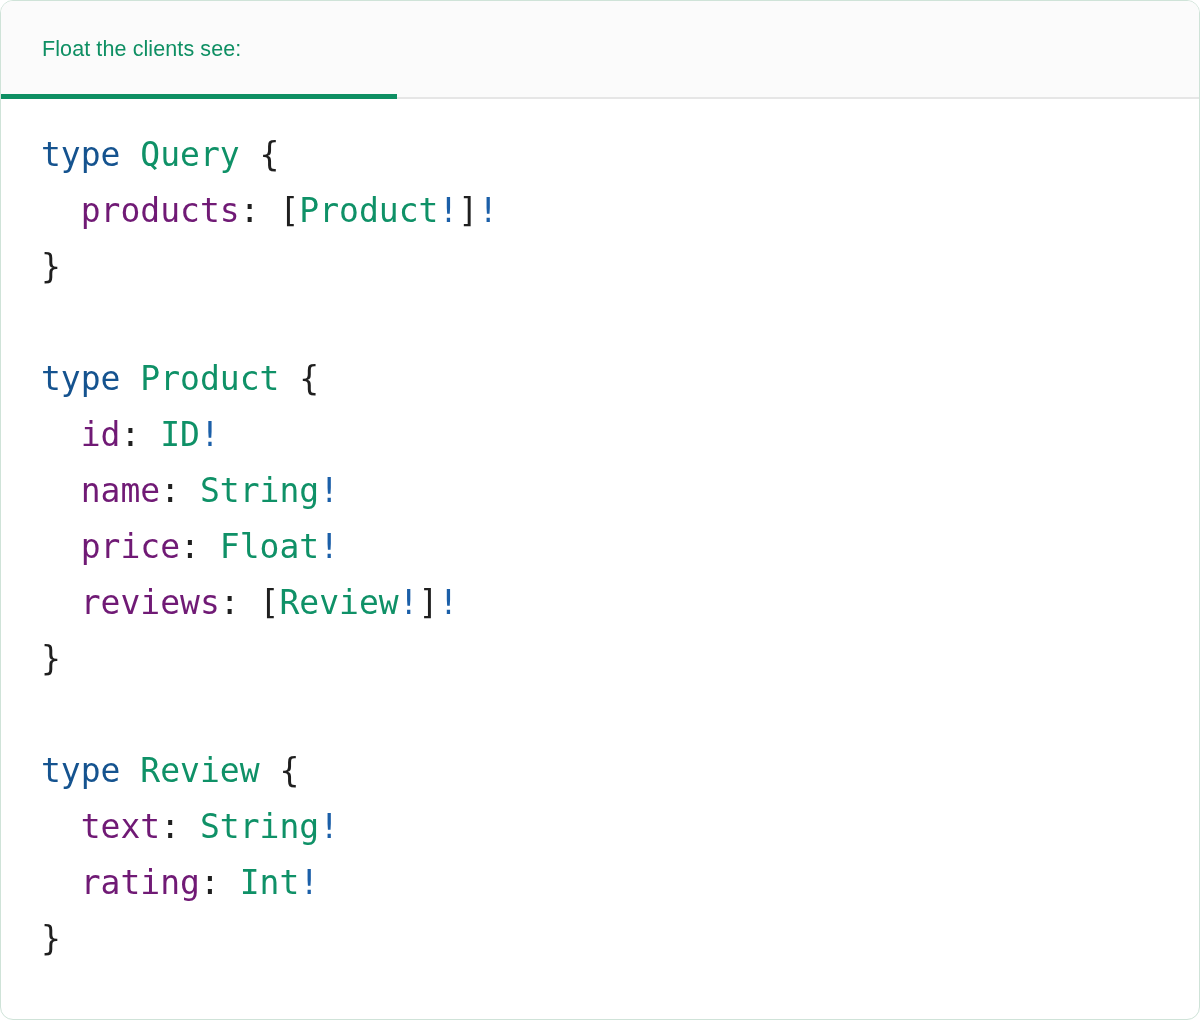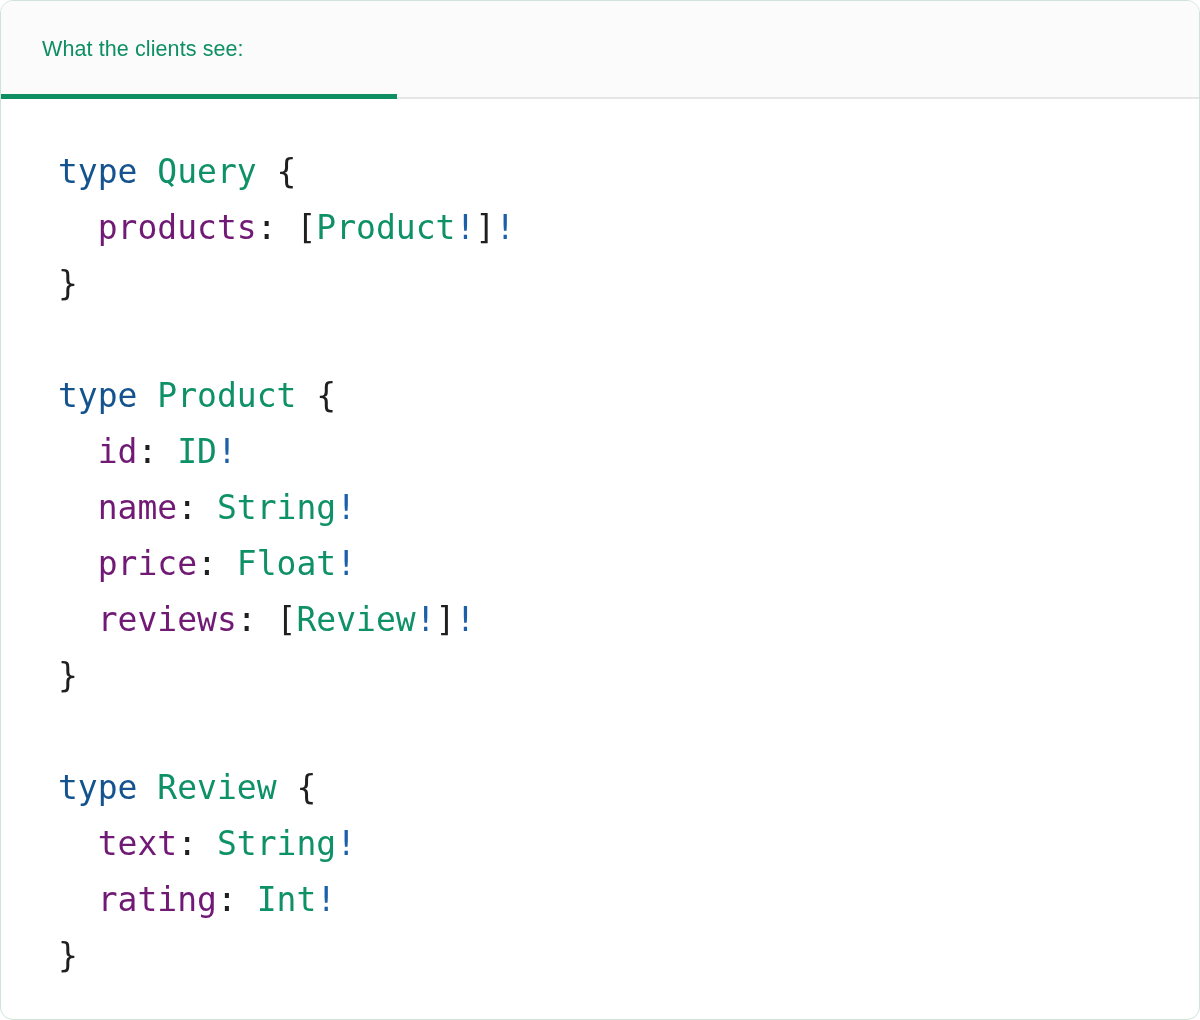--- a/index.html
+++ b/index.html
@@ -80,21 +80,21 @@
     z-index: 2;
   }
 
   
   .code-wrap {
     flex: 1 1 auto;
     padding: 28px 40px 0 40px;
     overflow: hidden;
   }
   .code {
-    margin: 17px;
+    margin: 0;
     font-family: "DejaVu Sans Mono", "Liberation Mono", monospace;
     font-size: 33px;
     line-height: 56px;
     color: #1f1f1f;
     white-space: pre;
     tab-size: 2;
   }
   .code .ln { display: block; min-height: 56px; }
 
   
@@ -104,21 +104,21 @@
   .t-punct { color: #1f1f1f; }
   .t-field { color: #701a75; }
 </style>
 </head>
 <body>
 
 <div class="card">
 
   <div class="tabbar">
     <button class="tab active">
-      <span class="tab-label">What the clients see:</span>
+      <span class="tab-label">Float the clients see:</span>
     </button>
   </div>
 
   <div class="code-wrap">
     <pre class="code" id="code-block"><span class="ln"><span class="t-kw">type</span><span> </span><span class="t-type">Query</span><span> </span><span class="t-punct">{</span></span><span class="ln"><span>  </span><span class="t-field">products</span><span class="t-punct">: </span><span class="t-punct">[</span><span class="t-type">Product</span><span class="t-bang">!</span><span class="t-punct">]</span><span class="t-bang">!</span></span><span class="ln"><span class="t-punct">}</span></span><span class="ln">&nbsp;</span><span class="ln"><span class="t-kw">type</span><span> </span><span class="t-type">Product</span><span> </span><span class="t-punct">{</span></span><span class="ln"><span>  </span><span class="t-field">id</span><span class="t-punct">: </span><span class="t-type">ID</span><span class="t-bang">!</span></span><span class="ln"><span>  </span><span class="t-field">name</span><span class="t-punct">: </span><span class="t-type">String</span><span class="t-bang">!</span></span><span class="ln"><span>  </span><span class="t-field">price</span><span class="t-punct">: </span><span class="t-type">Float</span><span class="t-bang">!</span></span><span class="ln"><span>  </span><span class="t-field">reviews</span><span class="t-punct">: </span><span class="t-punct">[</span><span class="t-type">Review</span><span class="t-bang">!</span><span class="t-punct">]</span><span class="t-bang">!</span></span><span class="ln"><span class="t-punct">}</span></span><span class="ln">&nbsp;</span><span class="ln"><span class="t-kw">type</span><span> </span><span class="t-type">Review</span><span> </span><span class="t-punct">{</span></span><span class="ln"><span>  </span><span class="t-field">text</span><span class="t-punct">: </span><span class="t-type">String</span><span class="t-bang">!</span></span><span class="ln"><span>  </span><span class="t-field">rating</span><span class="t-punct">: </span><span class="t-type">Int</span><span class="t-bang">!</span></span><span class="ln"><span class="t-punct">}</span></span></pre>
   </div>
 
 </div>
 
 </body></html>

